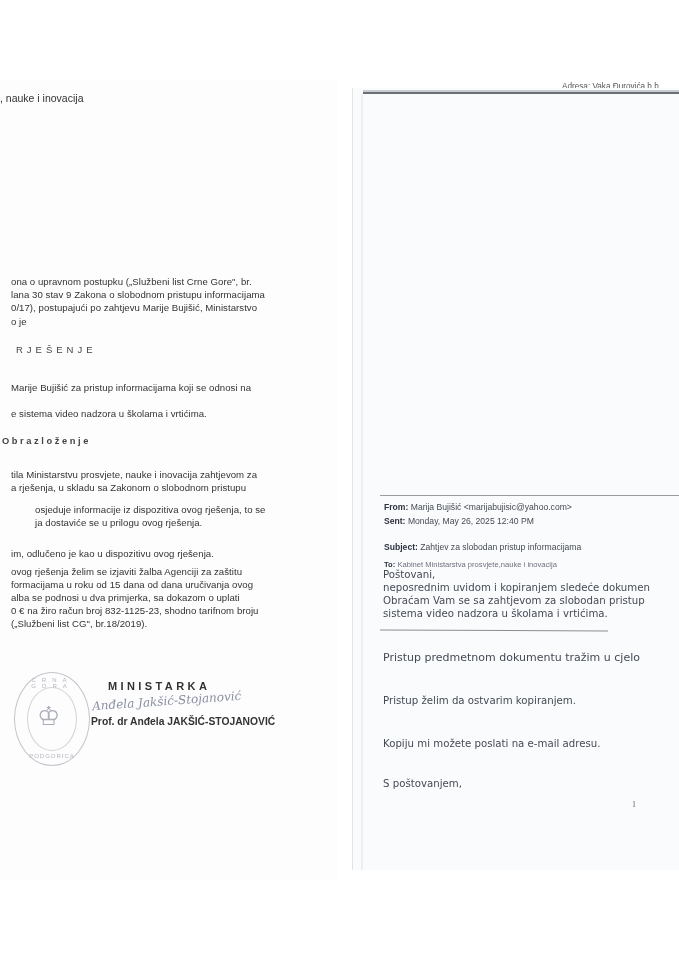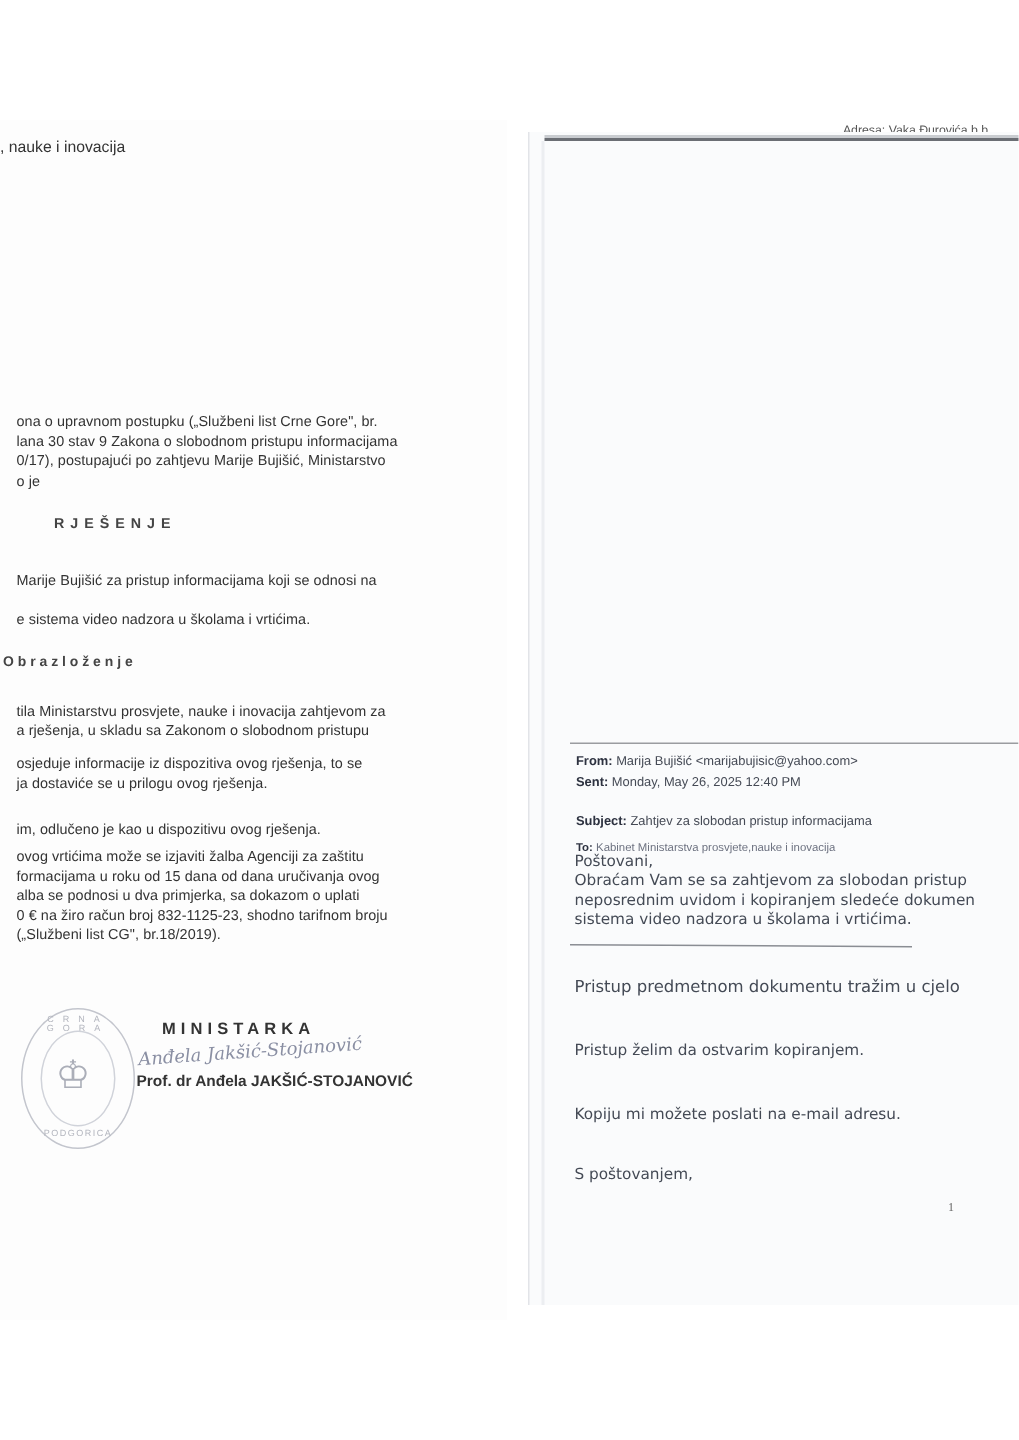--- a/index.html
+++ b/index.html
@@ -27,21 +27,21 @@
     position: absolute; left: 8px; top: 6px; bottom: 0; width: 2px; background: #eceef1;
   }
   .abs { position: absolute; white-space: nowrap; }
 
   
   .ministry { left: 0; top: 92px; font-size: 10.5px; color: #333; }
   .address { right: 18px; top: 82px; text-align: right; font-size: 8.2px; line-height: 10.6px; color: #555; width: 160px; white-space: normal; }
   .address div { white-space: nowrap; }
   .para { left: 0; font-size: 9.6px; line-height: 13.2px; color: #333; width: 330px; white-space: normal; }
   .para div { white-space: nowrap; letter-spacing: 0.05px; padding-left: 11px; }
-  .title-spaced { font-weight: bold; letter-spacing: 4px; font-size: 9.5px; color: #444; margin-left: 20px; }
+  .title-spaced { font-weight: normal; letter-spacing: 4px; font-size: 9.5px; color: #444; }
   .title-spaced2 { font-weight: bold; letter-spacing: 2.6px; font-size: 9.3px; color: #444; }
   .signer-title { left: 108px; top: 680px; font-weight: bold; letter-spacing: 3.4px; font-size: 11px; color: #333; }
   .signer-name { left: 50px; top: 716px; font-weight: bold; font-size: 10.3px; color: #333; padding-left: 41px; }
   .signature { left: 92px; top: 694px; font-family: "DejaVu Serif", serif; font-style: italic; font-size: 12px; color: #8a8fa3; transform: rotate(-4deg); }
   .stamp {
     position: absolute; left: 14px; top: 672px; width: 74px; height: 92px;
     border: 1.5px solid #b9bcc5; border-radius: 50%;
     opacity: 0.85;
   }
   .stamp .inner {
@@ -91,31 +91,31 @@
   <div>e sistema video nadzora u školama i vrtićima.</div>
 </div>
 
 <div class="abs title-spaced2" style="left:2px; top:436px;">Obrazloženje</div>
 
 <div class="abs para" style="top:468px;">
   <div>tila Ministarstvu prosvjete, nauke i inovacija zahtjevom za</div>
   <div>a rješenja, u skladu sa Zakonom o slobodnom pristupu</div>
 </div>
 
-<div class="abs para" style="top:503px;">
+<div class="abs para" style="top:503px;margin-left:24px;">
   <div>osjeduje informacije iz dispozitiva ovog rješenja, to se</div>
   <div>ja dostaviće se u prilogu ovog rješenja.</div>
 </div>
 
 <div class="abs para" style="top:547px;">
   <div>im, odlučeno je kao u dispozitivu ovog rješenja.</div>
 </div>
 
 <div class="abs para" style="top:565px; line-height:13px;">
-  <div> ovog vrtićima može se izjaviti žalba Agenciji za zaštitu</div>
+  <div> ovog rješenja želim se izjaviti žalba Agenciji za zaštitu</div>
   <div>formacijama u roku od 15 dana od dana uručivanja ovog</div>
   <div>alba se podnosi u dva primjerka, sa dokazom o uplati</div>
   <div>0 € na žiro račun broj 832-1125-23, shodno tarifnom broju</div>
   <div> („Službeni list CG", br.18/2019).</div>
 </div>
 
 <div class="stamp">
   <div class="top-txt">CRNA GORA</div>
   <div class="inner"></div>
   <div class="crest">♔</div>
@@ -145,22 +145,22 @@
   <b>To:</b>
   <span>Kabinet Ministarstva prosvjete,nauke i inovacija</span>
 </div>
 <div class="abs hdr" style="top:542px;">
   <b>Subject:</b>
   <span>Zahtjev za slobodan pristup informacijama</span>
 </div>
 
 <div class="abs body-txt" style="top:568px;">
   <div>Poštovani,</div>
+  <div>neposrednim uvidom i kopiranjem sledeće dokumen</div>
   <div>Obraćam Vam se sa zahtjevom za slobodan pristup</div>
-  <div>neposrednim uvidom i kopiranjem sledeće dokumen</div>
   <div>sistema video nadzora u školama i vrtićima.</div>
 </div>
 <div class="abs underline-rule"></div>
 
 <div class="abs body-txt lg" style="top:651px;">Pristup predmetnom dokumentu tražim u cjelo</div>
 <div class="abs body-txt" style="top:694px;">Pristup želim da ostvarim kopiranjem.</div>
 <div class="abs body-txt" style="top:737px;">Kopiju mi možete poslati na e-mail adresu.</div>
 <div class="abs body-txt" style="top:777px;">S poštovanjem,</div>
 <div class="abs page-num">1</div>
 

